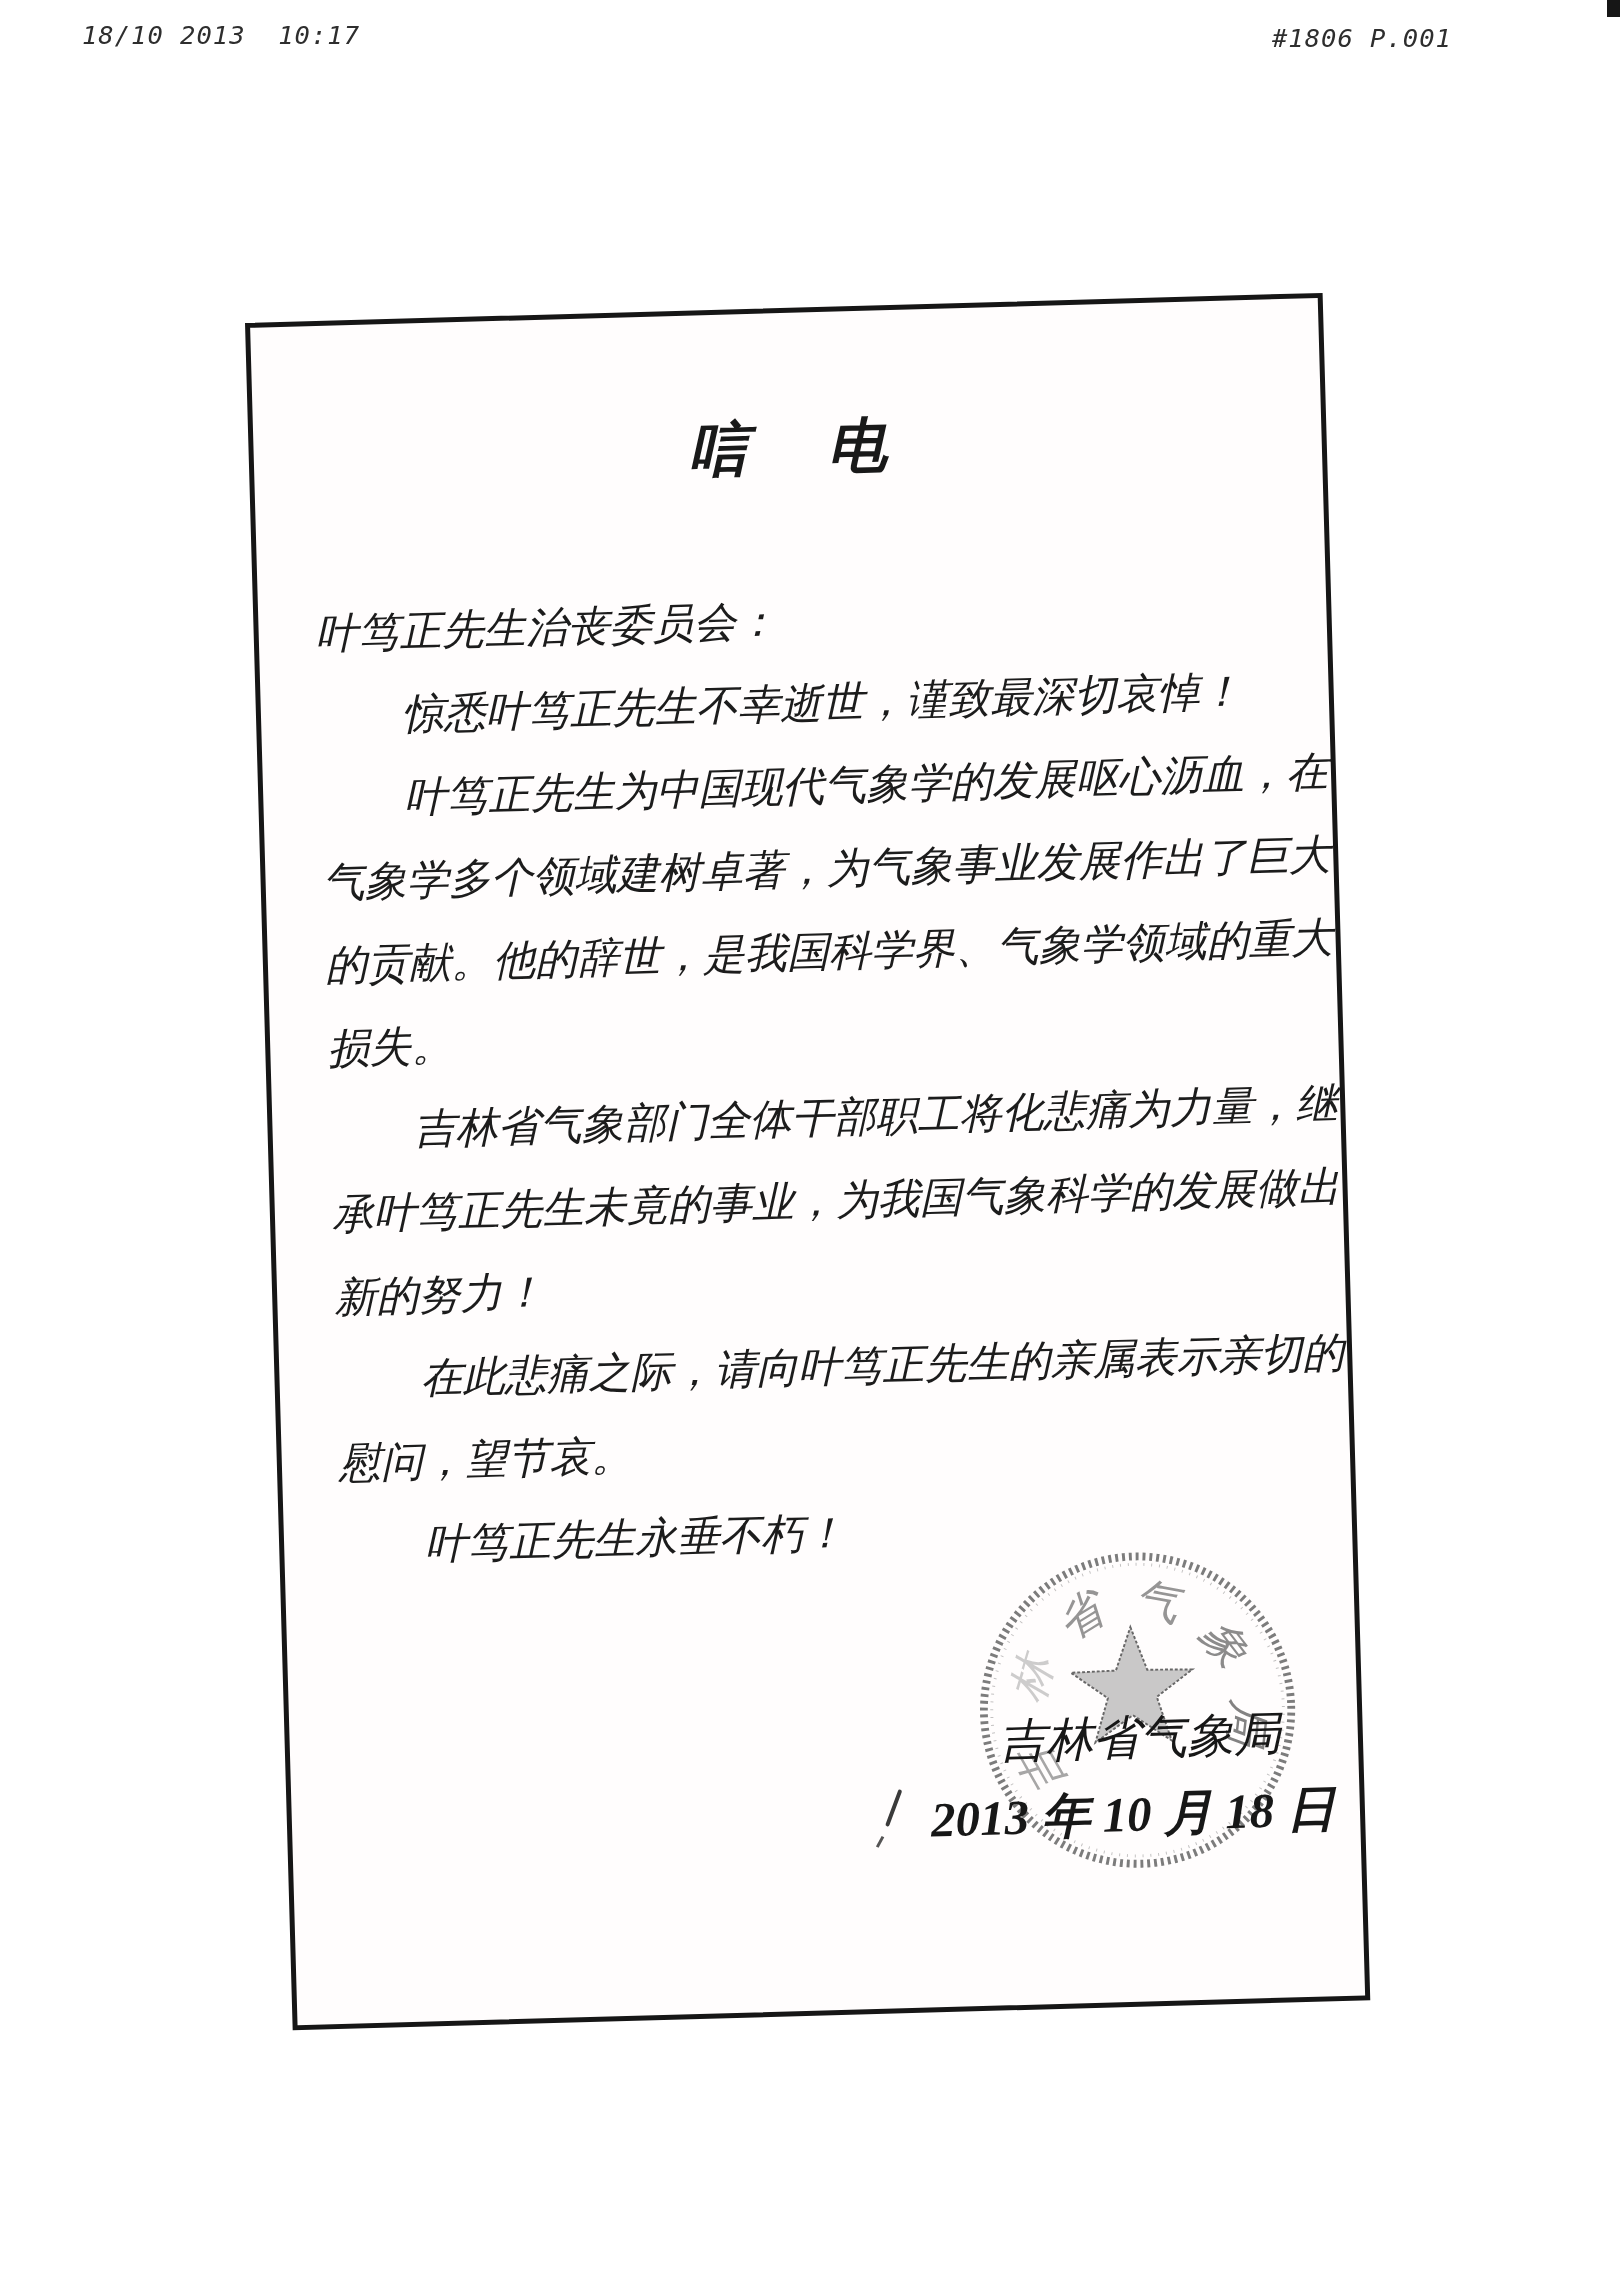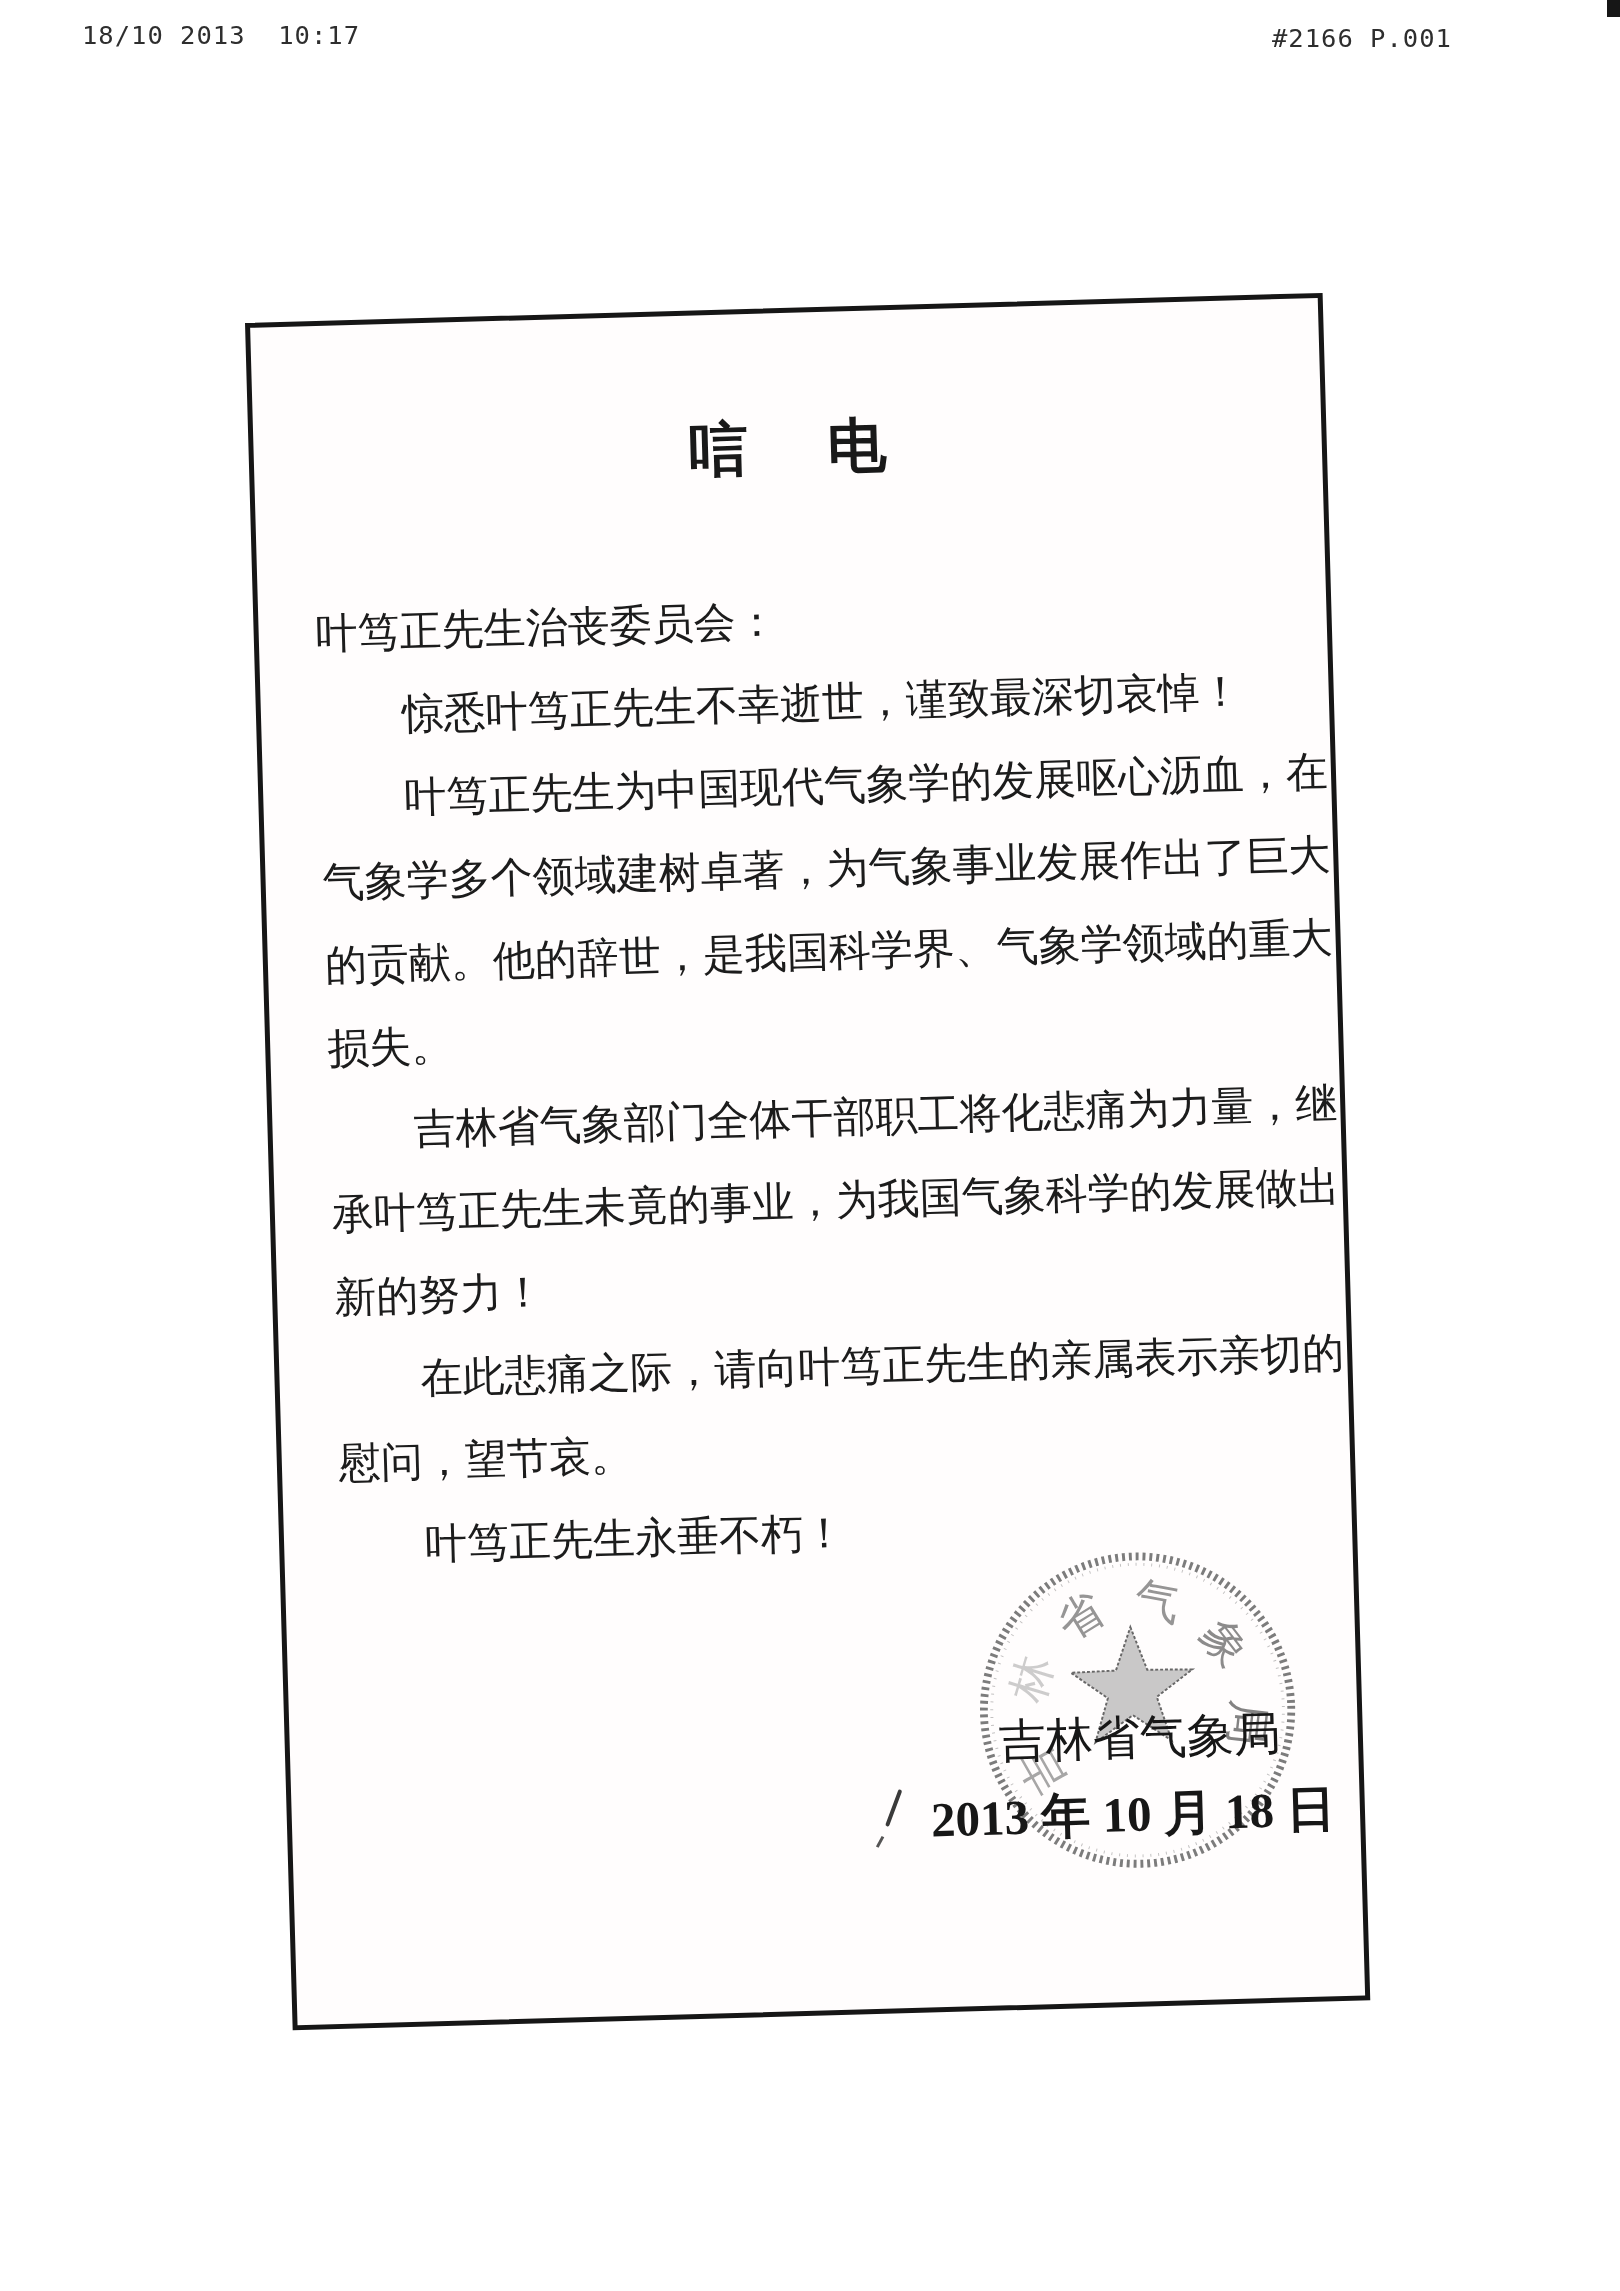--- a/index.html
+++ b/index.html
@@ -3,20 +3,21 @@
 <meta charset="utf-8">
 <style>
   html,body{margin:0;padding:0;background:#e8e8e8;}
   .page{
     position:relative;
     width:1620px;height:2292px;
     background:#ffffff;
     overflow:hidden;
     font-family:"Liberation Serif","DejaVu Serif",serif;
     color:#1f1f1f;
+    font-style:italic;
   }
   
   .fax-header{
     position:absolute;left:0;top:15.7px;width:100%;
     font-family:"DejaVu Sans Mono",monospace;
     font-size:25.5px;color:#2e2e2e;letter-spacing:1px;
   }
   .fax-datetime{position:absolute;left:82px;top:3.9px;white-space:pre;}
   .fax-jobpage{position:absolute;left:1272px;top:7.8px;white-space:pre;}
   .corner-mark{
@@ -76,21 +77,21 @@
     background:#555;transform:rotate(30deg);
   }
 </style>
 </head>
 <body>
 
 <div class="page">
 
   <div class="fax-header">
     <span class="fax-datetime">18/10 2013  10:17</span>
-    <span class="fax-jobpage">#2166 P.001</span>
+    <span class="fax-jobpage">#1806 P.001</span>
   </div>
 
   <div class="corner-mark"></div>
 
   <div class="letter-box">
 
     <div class="letter-title">唁 电</div>
 
     <div class="letter-body">
       <div class="line">叶笃正先生治丧委员会：</div>

